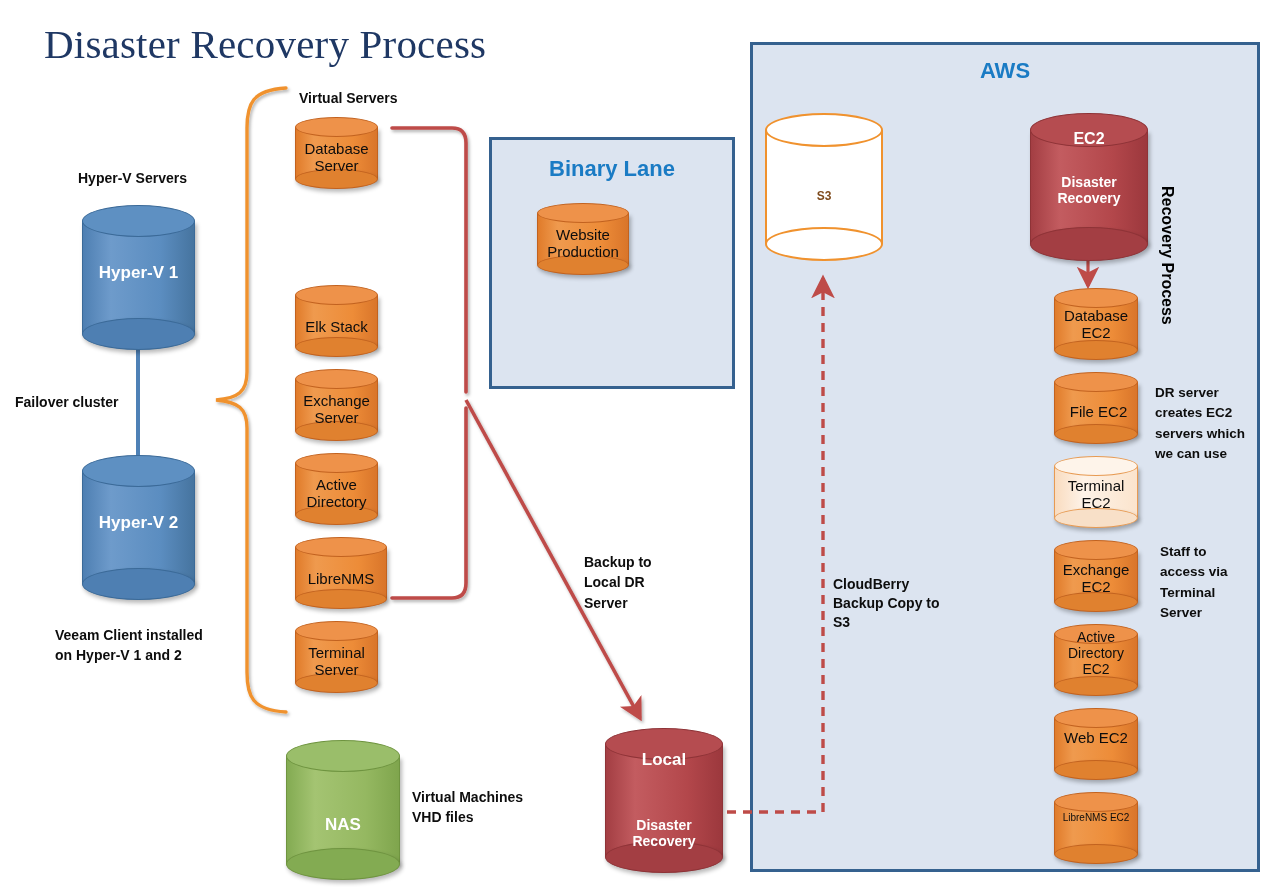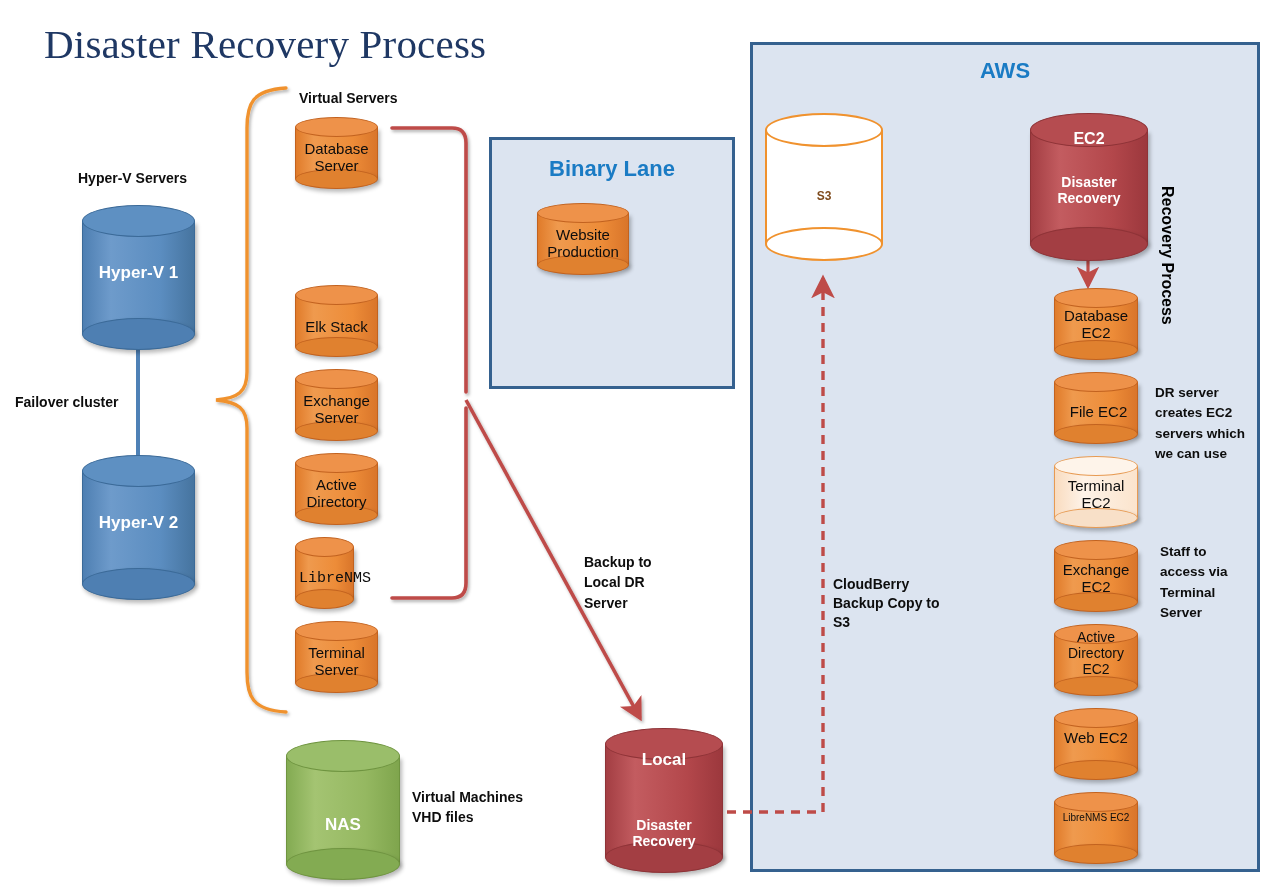--- a/index.html
+++ b/index.html
@@ -142,20 +142,21 @@
 
   <div class="cyl blue shadow center abs" style="left:82px;top:455px;width:113px;height:145px;">
     <div class="body" style="top:16px;bottom:16px;"></div>
     <div class="body" style="bottom:0;height:32px;border-radius:50%;background:#4E7FB2;border:1.6px solid #3B6A98;"></div>
     <div class="top" style="height:32px;"></div>
     <div class="lbl white-txt" style="top:58px;font-size:17px;">Hyper-V 2</div>
   </div>
 
   <div class="note abs" style="left:15px;top:392px;width:175px;">Failover cluster</div>
 
+  <div class="note abs" style="left:55px;top:625px;width:160px;">Veeam Client installed on Hyper-V 1 and 2</div>
 
   <div class="note abs" style="left:299px;top:88px;width:180px;">Virtual Servers</div>
 
   <div class="cyl orange shadow abs" style="left:295px;top:117px;width:83px;height:72px;">
     <div class="body" style="top:10px;bottom:10px;"></div>
     <div class="body" style="bottom:0;height:20px;border-radius:50%;background:#E0812F;border:1.6px solid #C2621F;"></div>
     <div class="top" style="height:20px;"></div>
     <div class="lbl" style="top:24px;">Database Server</div>
   </div>
 
@@ -174,21 +175,21 @@
     <div class="lbl" style="top:24px;">Exchange Server</div>
   </div>
 
   <div class="cyl orange shadow abs" style="left:295px;top:453px;width:83px;height:72px;">
     <div class="body" style="top:10px;bottom:10px;"></div>
     <div class="body" style="bottom:0;height:20px;border-radius:50%;background:#E0812F;border:1.6px solid #C2621F;"></div>
     <div class="top" style="height:20px;"></div>
     <div class="lbl" style="top:24px;">Active Directory</div>
   </div>
 
-  <div class="cyl orange shadow abs" style="left:295px;top:537px;width:59px;height:72px;font-family:Liberation Mono, monospace;">
+  <div class="cyl orange shadow abs" style="left:295px;top:537px;width:92px;height:72px;">
     <div class="body" style="top:10px;bottom:10px;"></div>
     <div class="body" style="bottom:0;height:20px;border-radius:50%;background:#E0812F;border:1.6px solid #C2621F;"></div>
     <div class="top" style="height:20px;"></div>
     <div class="lbl" style="top:34px;padding:0 4px;">LibreNMS</div>
   </div>
 
   <div class="cyl orange shadow abs" style="left:295px;top:621px;width:83px;height:72px;">
     <div class="body" style="top:10px;bottom:10px;"></div>
     <div class="body" style="bottom:0;height:20px;border-radius:50%;background:#E0812F;border:1.6px solid #C2621F;"></div>
     <div class="top" style="height:20px;"></div>

